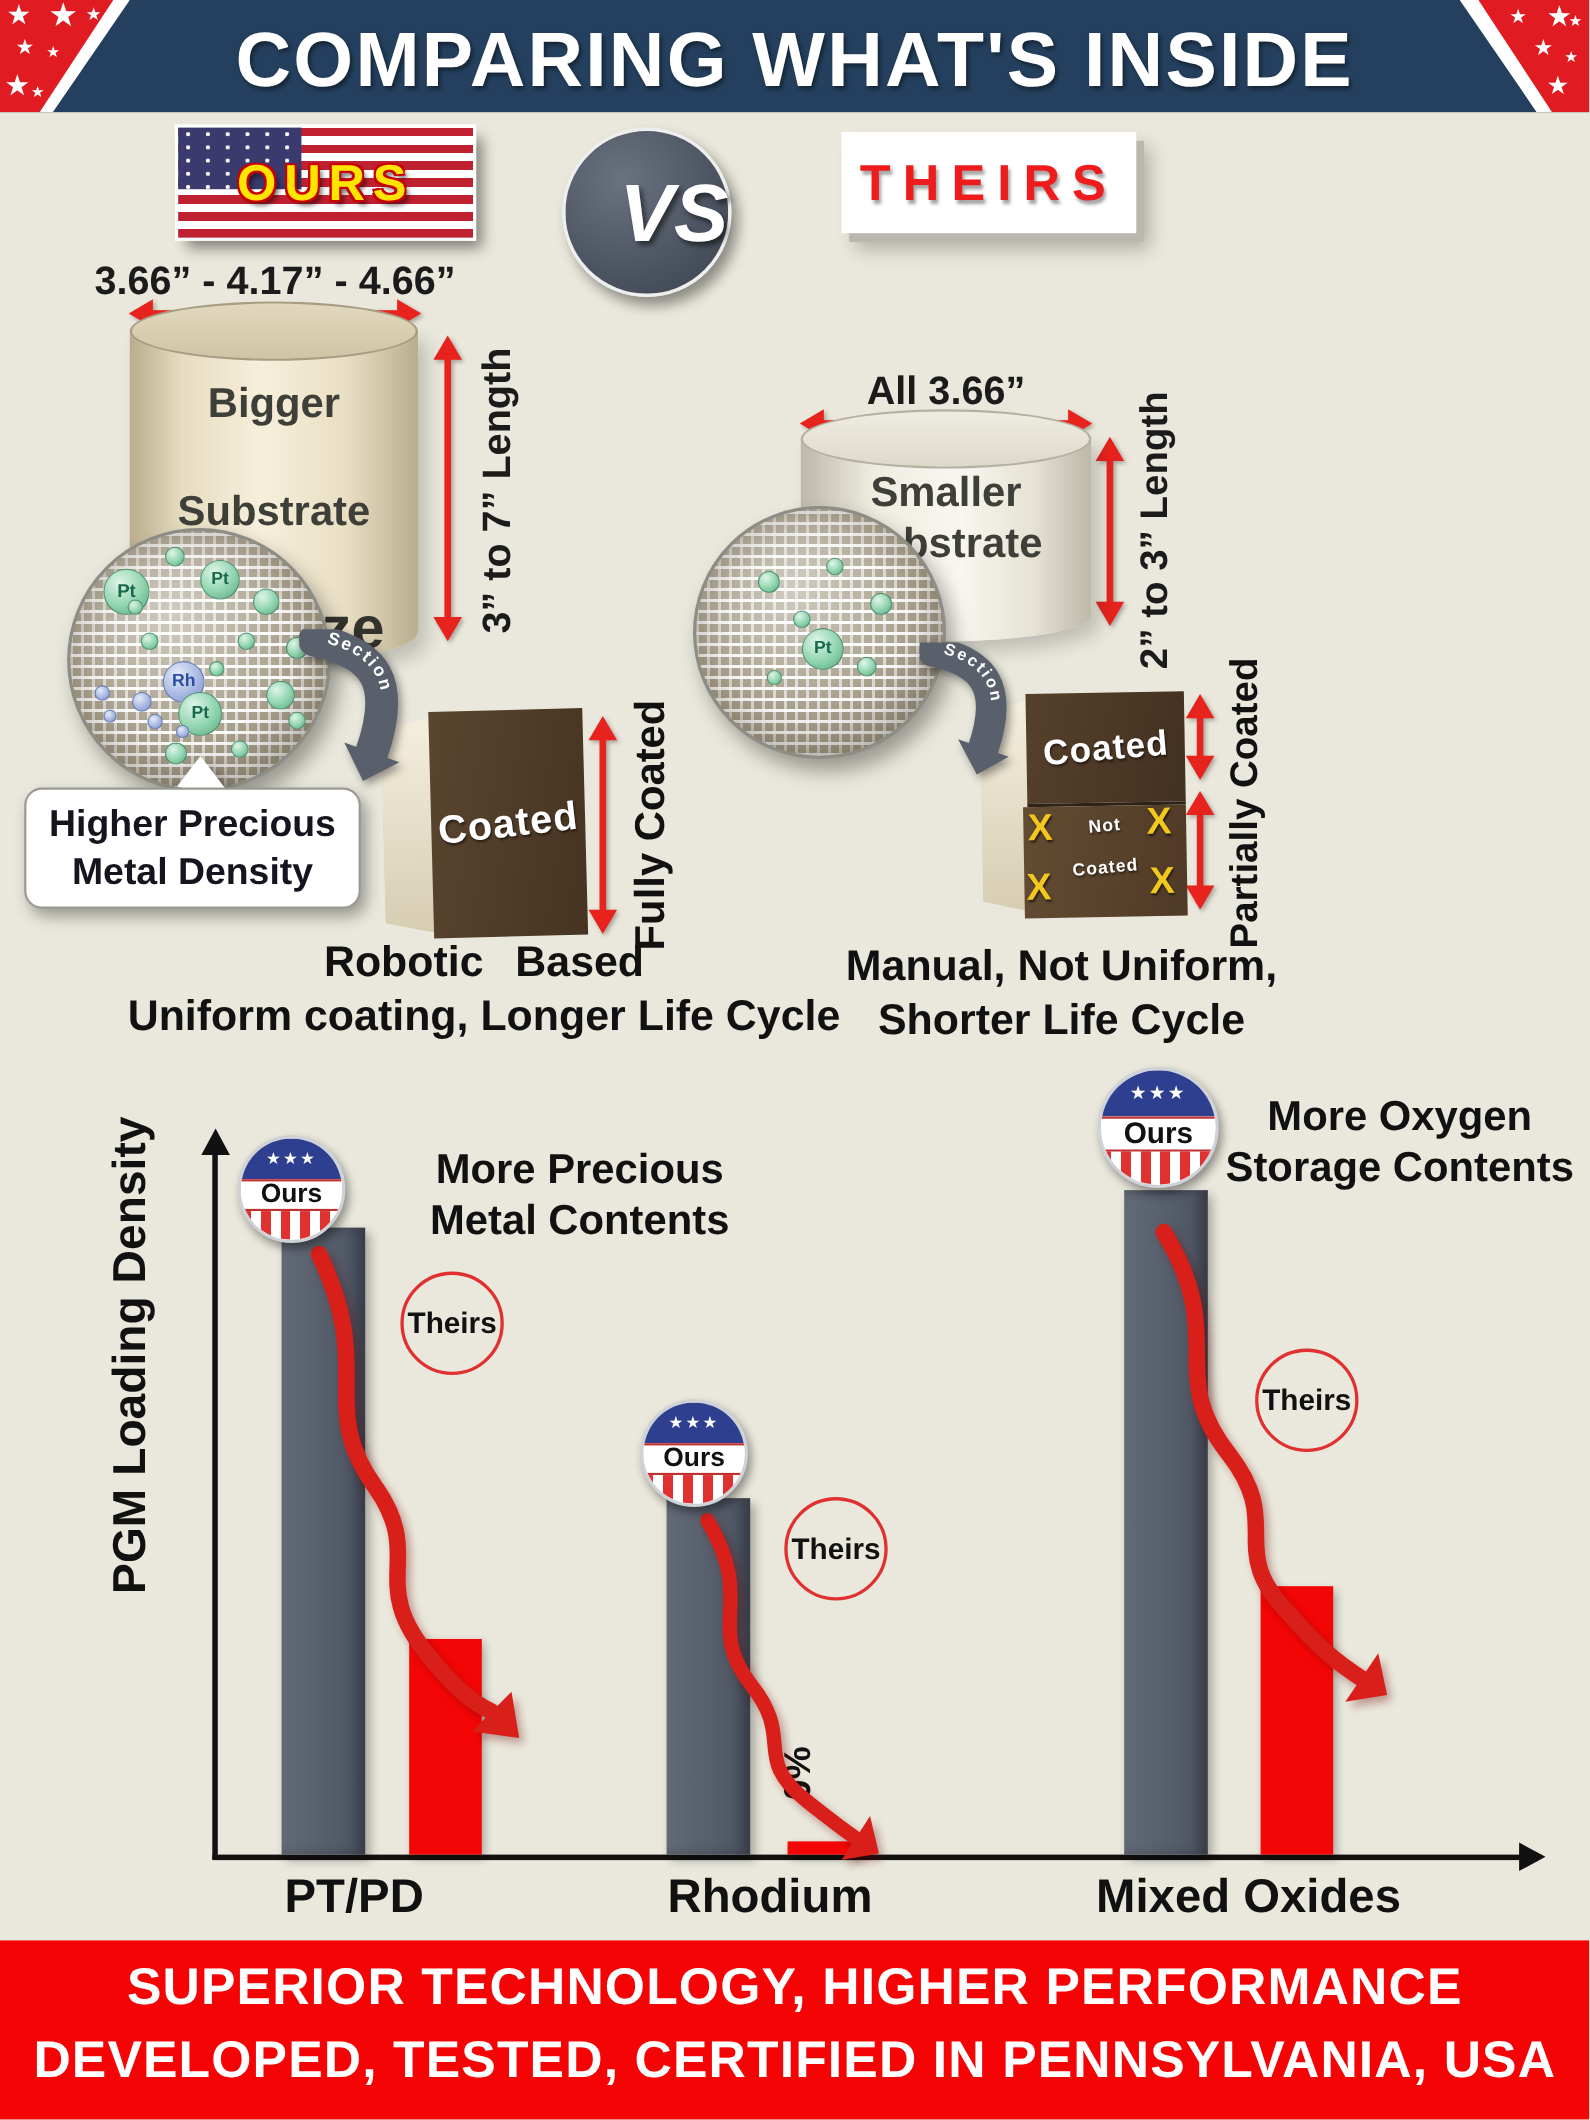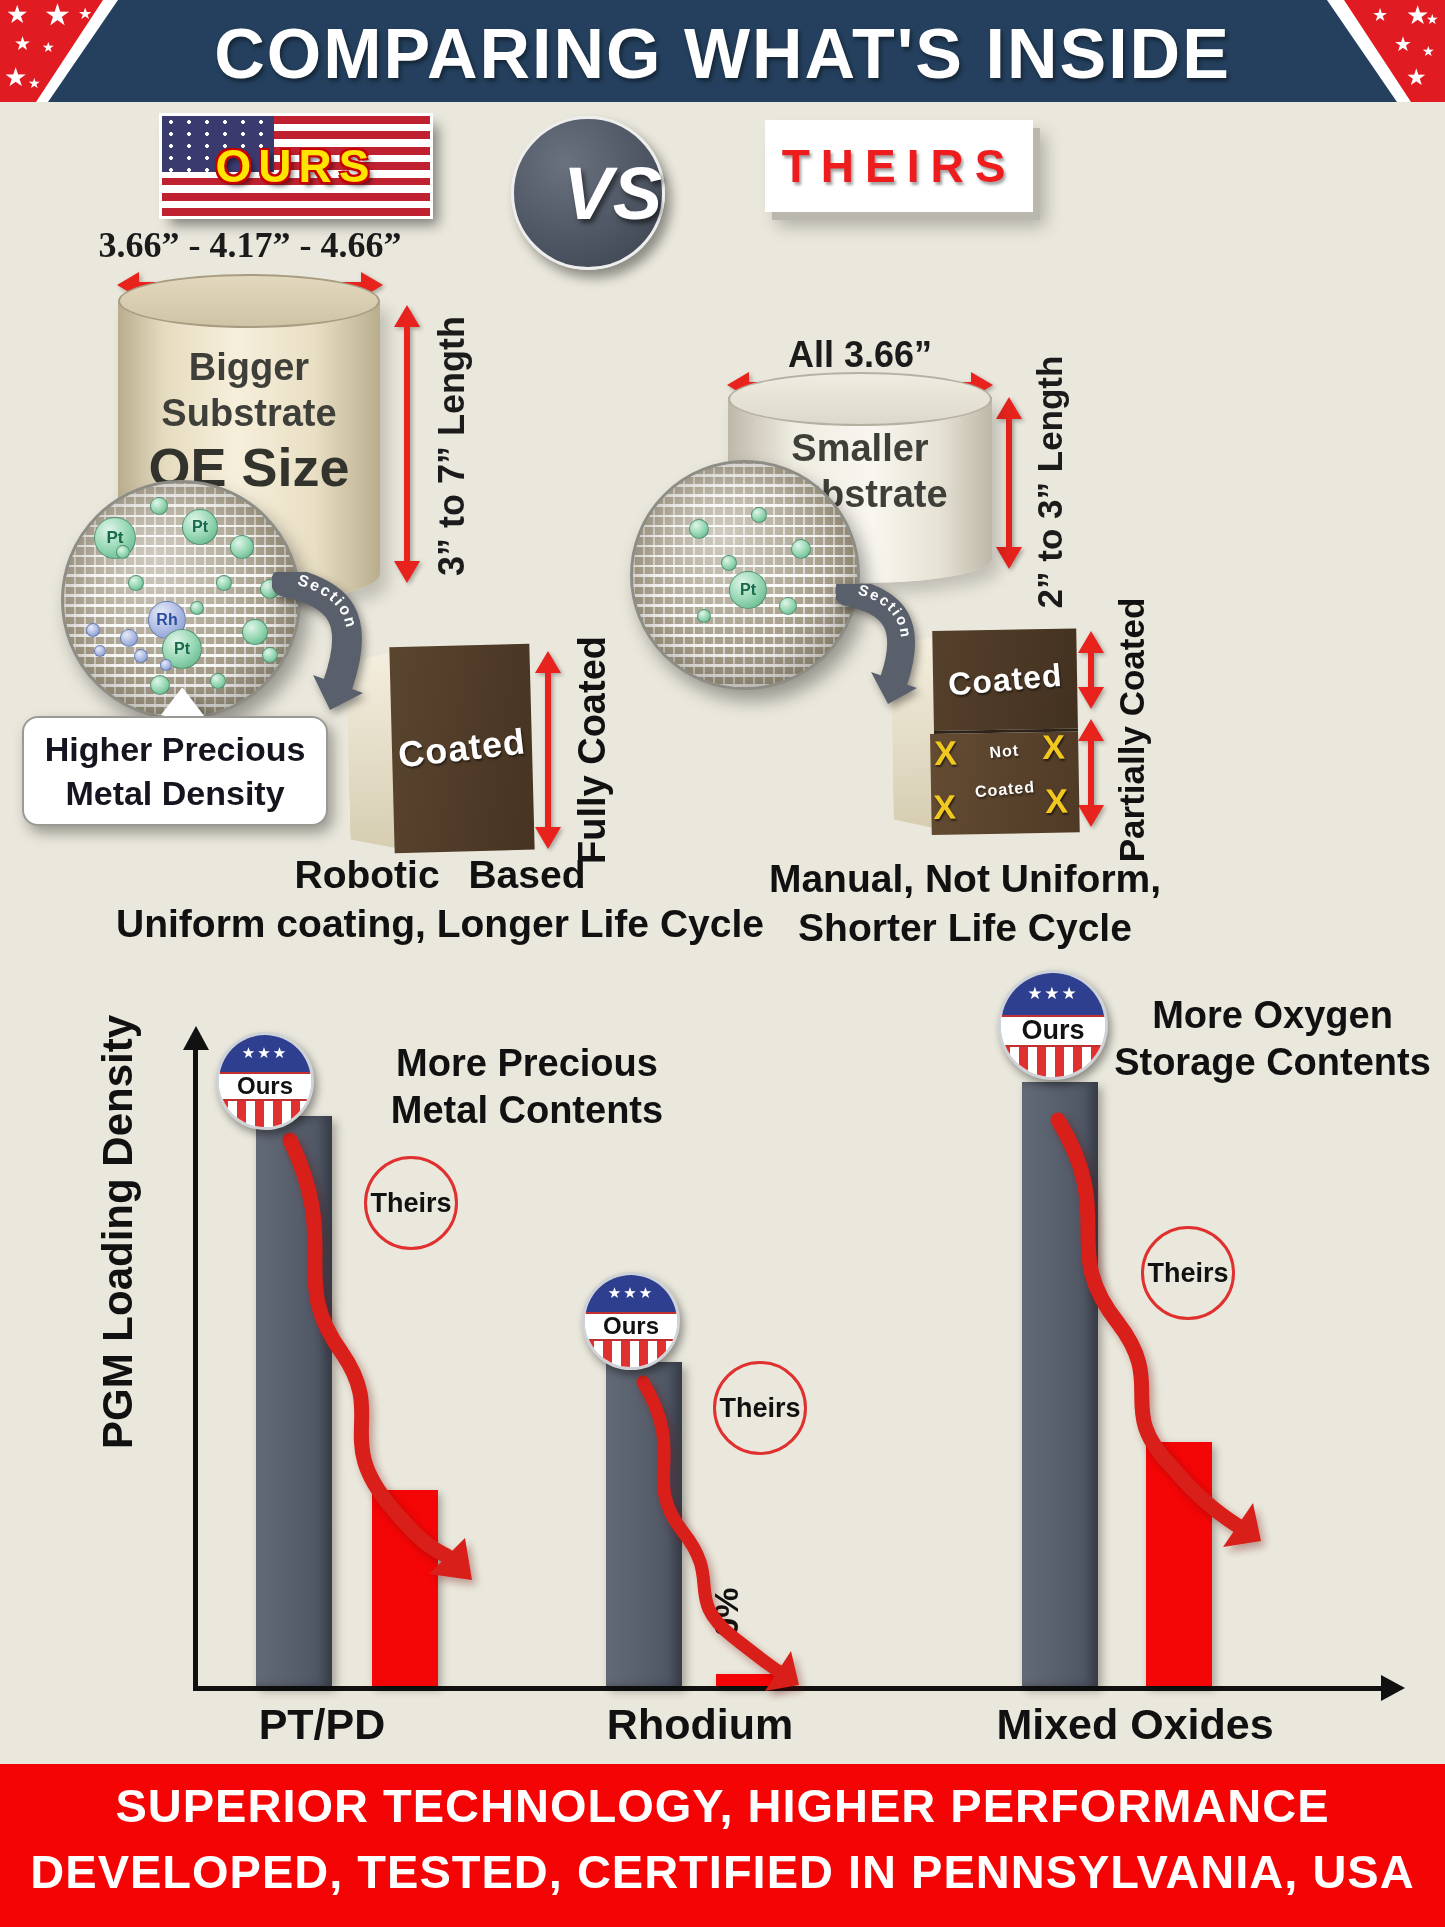--- a/index.html
+++ b/index.html
@@ -41,21 +41,21 @@
   .dav { position:absolute; width:6px; background:#e8231d; filter:drop-shadow(2px 2px 2px rgba(0,0,0,.3)); }
   .dav::before,.dav::after { content:""; position:absolute; left:50%; transform:translateX(-50%); border:13px solid transparent; }
   .dav::before { top:-21px; border-bottom:22px solid #e8231d; border-top:0; }
   .dav::after  { bottom:-21px; border-top:22px solid #e8231d; border-bottom:0; }
 
   
   .cyl-top { border-radius:50%; border:2px solid #a89d82; z-index:2; }
   .cyl-body { z-index:1; display:flex; flex-direction:column; align-items:center; box-shadow:8px 10px 16px rgba(0,0,0,.18); }
   .cyl-ours-top { background:linear-gradient(180deg,#e2d8bd,#cfc4a6); }
   .cyl-ours-body { background:linear-gradient(90deg,#b9ad8e 0%,#e6dcc0 18%,#f6efdb 45%,#e9dfc4 75%,#b9ad8e 100%);
-                   border-radius:0 0 50% 50% / 0 0 28px 28px; }
+                   border-radius:0 0 50% 50% / 0 0 28px 28px;justify-content:space-between; }
   .cyl-theirs-top { background:linear-gradient(180deg,#efece1,#ddd9ca); border-color:#b5b1a2; }
   .cyl-theirs-body { background:linear-gradient(90deg,#bdb8a8 0%,#efece1 25%,#f8f6ef 55%,#e6e2d4 80%,#bdb8a8 100%);
                      border-radius:0 0 50% 50% / 0 0 24px 24px;text-align:right; }
   .cyl-txt { color:#3f3f3a; font-weight:700; font-size:38px; line-height:46px; }
   .cyl-big { color:#33332e; font-weight:800; font-size:54px; line-height:62px; }
 
   
   .mesh { border-radius:50%; border:3px solid #8d8d85; z-index:5;
           background-color:#cfc8b4;
           background-image:
@@ -143,21 +143,21 @@
     <div class="abs canton"></div>
     <div class="abs ours-word">OURS</div>
   </div>
   <div class="abs vs-circle">
       <span>VS</span>
     </div>
   <div class="abs theirs-box">
       <span>THEIRS</span>
     </div>
 
-  <div class="dimtxt" style="left:80px;top:224px;width:340px;font-family:Liberation Serif, serif;">3.66” - 4.17” - 4.66”</div>
+  <div class="dimtxt" style="left:80px;top:234px;width:340px;">3.66” - 4.17” - 4.66”</div>
   <div class="dah" style="left:138px;top:282px;width:224px;"></div>
 
   <div class="abs cyl-top cyl-ours-top" style="left:118px;top:274px;width:258px;height:50px;"></div>
   <div class="abs cyl-body cyl-ours-body" style="left:118px;top:300px;width:262px;height:302px;padding-top:44px;box-sizing:border-box;">
     <div class="cyl-txt">Bigger</div>
     <div class="cyl-txt">Substrate</div>
     <div class="cyl-big">OE Size</div>
   </div>
   <div class="dav" style="left:404px;top:326px;height:236px;"></div>
   <div class="rot lentxt" style="left:452px;top:446px;">3” to 7” Length</div>

